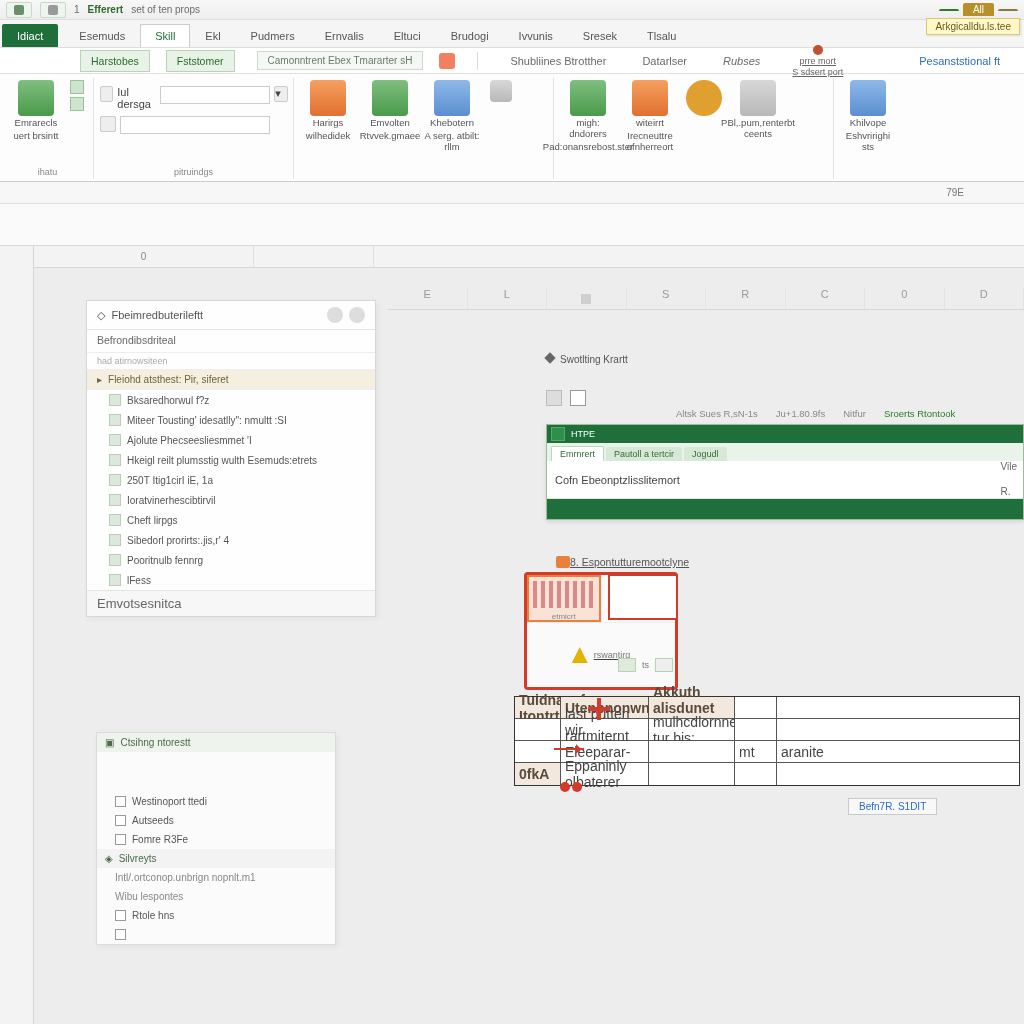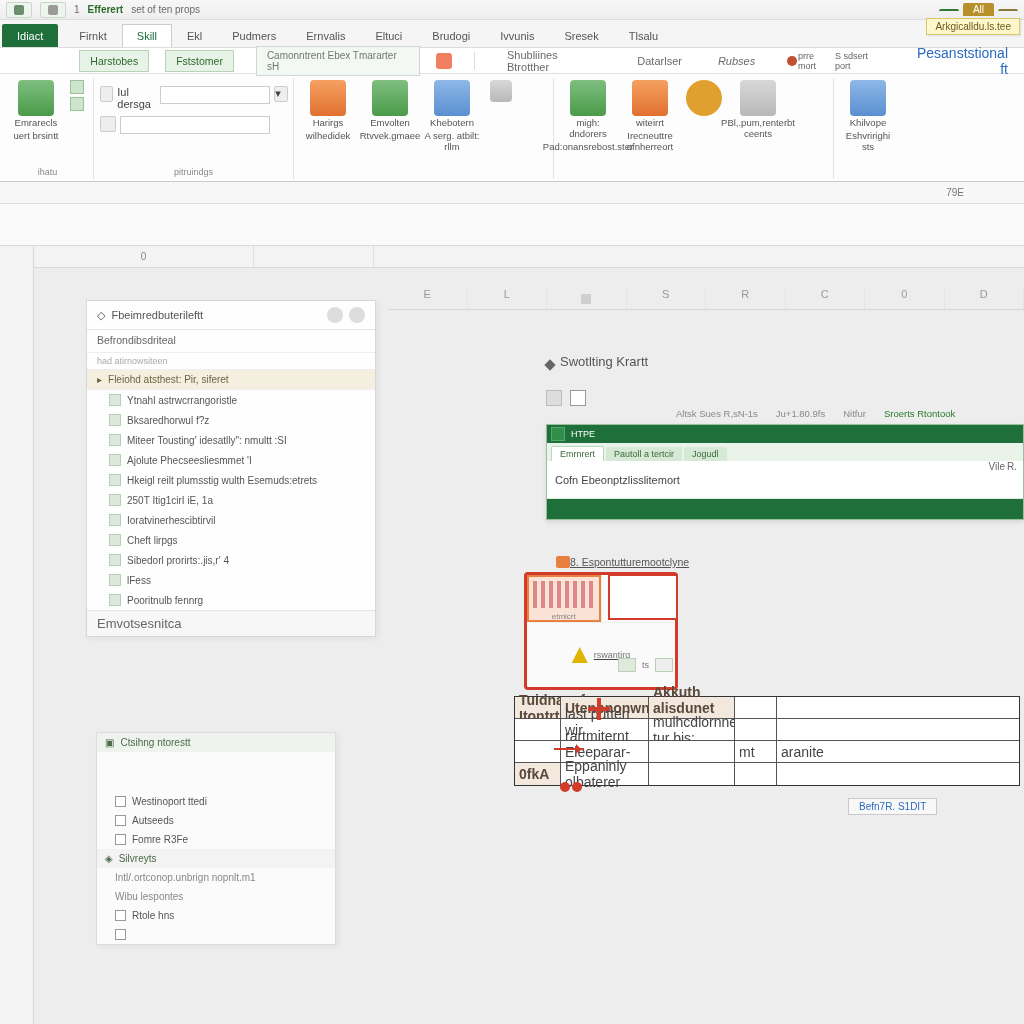--- a/index.html
+++ b/index.html
@@ -20,23 +20,23 @@
   .tab { padding:5px 14px 5px; font-size:11px; color:#555; cursor:pointer; border:1px solid transparent; border-bottom:none;}
   .tab.file { background:#1f6f3a; color:#fff; border-radius:2px 2px 0 0; margin-right:6px;}
   .tab.active { background:#fff; border-color:#ccc; color:#1f6f3a;}
   
   .subtabs { height:26px; background:#fff; border-bottom:1px solid #e0e0e0; display:flex; align-items:center; padding-left:4px; gap:16px;}
   .subtab { padding:4px 10px; font-size:10.5px; color:#5a6e5a; border:1px solid transparent; cursor:pointer;}
   .subtab.active { background:#e8f3e8; border-color:#b9d3b9; color:#2b6b2b;}
   .subbig { border:1px solid #cfd8cf; padding:3px 10px; font-size:10px; color:#6b7a6b; background:#f4f8f4; margin-left:6px; display:flex; align-items:center; gap:4px;}
   .sub-smallicon { width:16px; height:16px; background:#f08060; border-radius:3px;}
   .sub-plain { padding:4px 10px; color:#6a6a6a; font-size:11px;}
-  .sub-link { color:#2b6bbf; font-size:14px; margin-left:auto; margin-right:16px;text-align:right;}
+  .sub-link { color:#2b6bbf; font-size:11px; margin-left:auto; margin-right:24px;text-align:right;}
   .sub-sep { width:1px; height:18px; background:#dcdcdc; margin:0 6px;}
-  .sub-stack { display:flex; flex-direction:row; align-items:center; font-size:9px; color:#666; gap:1px; padding:0 6px;}
+  .sub-stack { display:flex; flex-direction:column; align-items:center; font-size:9px; color:#666; gap:1px; padding:0 6px;text-decoration:underline;}
   .sub-stack .dot { width:10px; height:10px; background:#c05030; border-radius:50%;}
   
   .ribbon { height:108px; background:#fdfdfd; border-bottom:1px solid #ccc; display:flex; align-items:stretch; padding:4px 2px 2px;}
   .group { border-right:1px solid #e2e2e2; padding:2px 6px 2px; display:flex; flex-direction:column; position:relative;}
   .group-body { flex:1; display:flex; align-items:flex-start; gap:6px;}
   .group-label { font-size:9px; color:#888; text-align:center; padding-top:2px;}
   .bigbtn { display:flex; flex-direction:column; align-items:center; width:56px; gap:2px; cursor:pointer;}
   .bigbtn .bigicon { width:36px; height:36px; border-radius:4px; }
   .bigbtn .cap { font-size:9.5px; text-align:center; color:#555; line-height:1.15;}
   .icon-green  { background:linear-gradient(#7fbf7f,#4a9a4a);}
@@ -77,22 +77,22 @@
   .pane2 .chk { width:11px; height:11px; border:1px solid #999; background:#fff;}
   
   .mini { position:absolute; left:546px; top:220px; right:0; height:96px; border:1px solid #9bbf9b; box-shadow:0 2px 4px rgba(0,0,0,.1); background:#fff;}
   .mini-title { height:18px; background:#1f6f3a; color:#fff; display:flex; align-items:center; gap:6px; padding:0 4px; font-size:9px;}
   .mini-title .mx { width:14px; height:14px; background:#2f8f4a; border:1px solid #fff3;}
   .mini-tabs { height:18px; background:#eaf3ea; display:flex; align-items:flex-end; gap:2px; padding-left:4px; font-size:9px;}
   .mini-tab { padding:2px 8px; background:#d6e8d6; color:#3a6a3a; border-radius:2px 2px 0 0;}
   .mini-tab.sel { background:#fff; border:1px solid #bcd7bc; border-bottom:none;}
   .mini-body { height:38px; background:#fff; display:flex; align-items:center; padding-left:8px; font-size:11px; color:#444; border-bottom:1px solid #dfeadf;}
   .mini-status { height:20px; background:#1f6f3a; display:flex; align-items:center; color:#dfeedf; font-size:9px; padding:0 6px; gap:10px;}
-  .mini-right { position:absolute; right:6px; top:36px; font-size:10px; color:#666; display:flex; flex-direction:row; gap:2px; align-items:flex-start;}
-  .mini-above { position:absolute; left:546px; top:150px; font-size:13px; color:#555; display:flex; align-items:flex-end; gap:6px;}
+  .mini-right { position:absolute; right:6px; top:36px; font-size:10px; color:#666; display:flex; flex-direction:column; gap:14px; align-items:flex-start;}
+  .mini-above { position:absolute; left:546px; top:150px; font-size:10px; color:#555; display:flex; align-items:flex-start; gap:6px;}
   .mini-above .pin { width:8px; height:8px; background:#666; transform:rotate(45deg);}
   .mini-toolbar { position:absolute; left:546px; top:186px; display:flex; align-items:center; gap:8px;}
   .mini-toolbar .mt { width:16px; height:16px; background:#ddd; border:1px solid #bbb;}
   .mini-meta { position:absolute; left:676px; top:204px; font-size:9.5px; color:#888; display:flex; gap:18px;}
   .mini-meta .lnk { color:#2b7a2b;}
   
   .chooser-title { position:absolute; left:556px; top:352px; display:flex; align-items:center; gap:0; font-size:10.5px; color:#555;}
   .chooser-title .fold { width:14px; height:12px; background:#e88040; border-radius:2px;}
   .chooser-title u { text-decoration:underline;}
   .chooser { position:absolute; left:524px; top:368px; width:154px; height:118px; border:3px solid #d23a2a; border-radius:4px; background:#fafafa;text-decoration:underline;}
@@ -144,21 +144,21 @@
   <div class="title-right">
     <div class="context-tab"></div>
     <div class="context-tab b">All</div>
     <div class="context-tab c"></div>
   </div>
 </div>
 <div class="tip">Arkgicalldu.ls.tee</div>
 
 <div class="tabs">
   <div class="tab file">Idiact</div>
-  <div class="tab">Firnkt</div>
+  <div class="tab">Esemuds</div>
   <div class="tab active">Skill</div>
   <div class="tab">Ekl</div>
   <div class="tab">Pudmers</div>
   <div class="tab">Ernvalis</div>
   <div class="tab">Eltuci</div>
   <div class="tab">Brudogi</div>
   <div class="tab">Ivvunis</div>
   <div class="tab">Sresek</div>
   <div class="tab">Tlsalu</div>
 </div>
@@ -307,24 +307,20 @@
     </div>
     <div class="pane-sub">Befrondibsdriteal</div>
     <div class="pane-note">had atirnowsiteen</div>
     <div class="pane-group-hd">
       <span>▸</span>
       <span>Fleiohd atsthest: Pir, siferet</span>
     </div>
     <div class="pane-list">
       <div class="item">
           <div class="tiny"></div>
-          <span>Ytnahl astrwcrrangoristle</span>
-        </div>
-      <div class="item">
-          <div class="tiny"></div>
           <span>Bksaredhorwul f?z</span>
         </div>
       <div class="item">
           <div class="tiny"></div>
           <span>Miteer Tousting' idesatlly": nmultt   :SI</span>
         </div>
       <div class="item">
           <div class="tiny"></div>
           <span>Ajolute Phecseesliesmmet 'I</span>
         </div>
@@ -343,25 +339,25 @@
       <div class="item">
           <div class="tiny"></div>
           <span>Cheft lirpgs</span>
         </div>
       <div class="item">
           <div class="tiny"></div>
           <span>Sibedorl prorirts:.jis,r' 4</span>
         </div>
       <div class="item">
           <div class="tiny"></div>
+          <span>Pooritnulb fennrg</span>
+        </div>
+      <div class="item">
+          <div class="tiny"></div>
           <span>lFess</span>
-        </div>
-      <div class="item">
-          <div class="tiny"></div>
-          <span>Pooritnulb fennrg</span>
         </div>
     </div>
     <div class="pane-foot-hd">Emvotsesnitca</div>
   </div>
 
   <div class="pane2">
     <div class="section-title">
         <span>▣</span>
         <span>Ctsihng ntorestt</span>
       </div>

